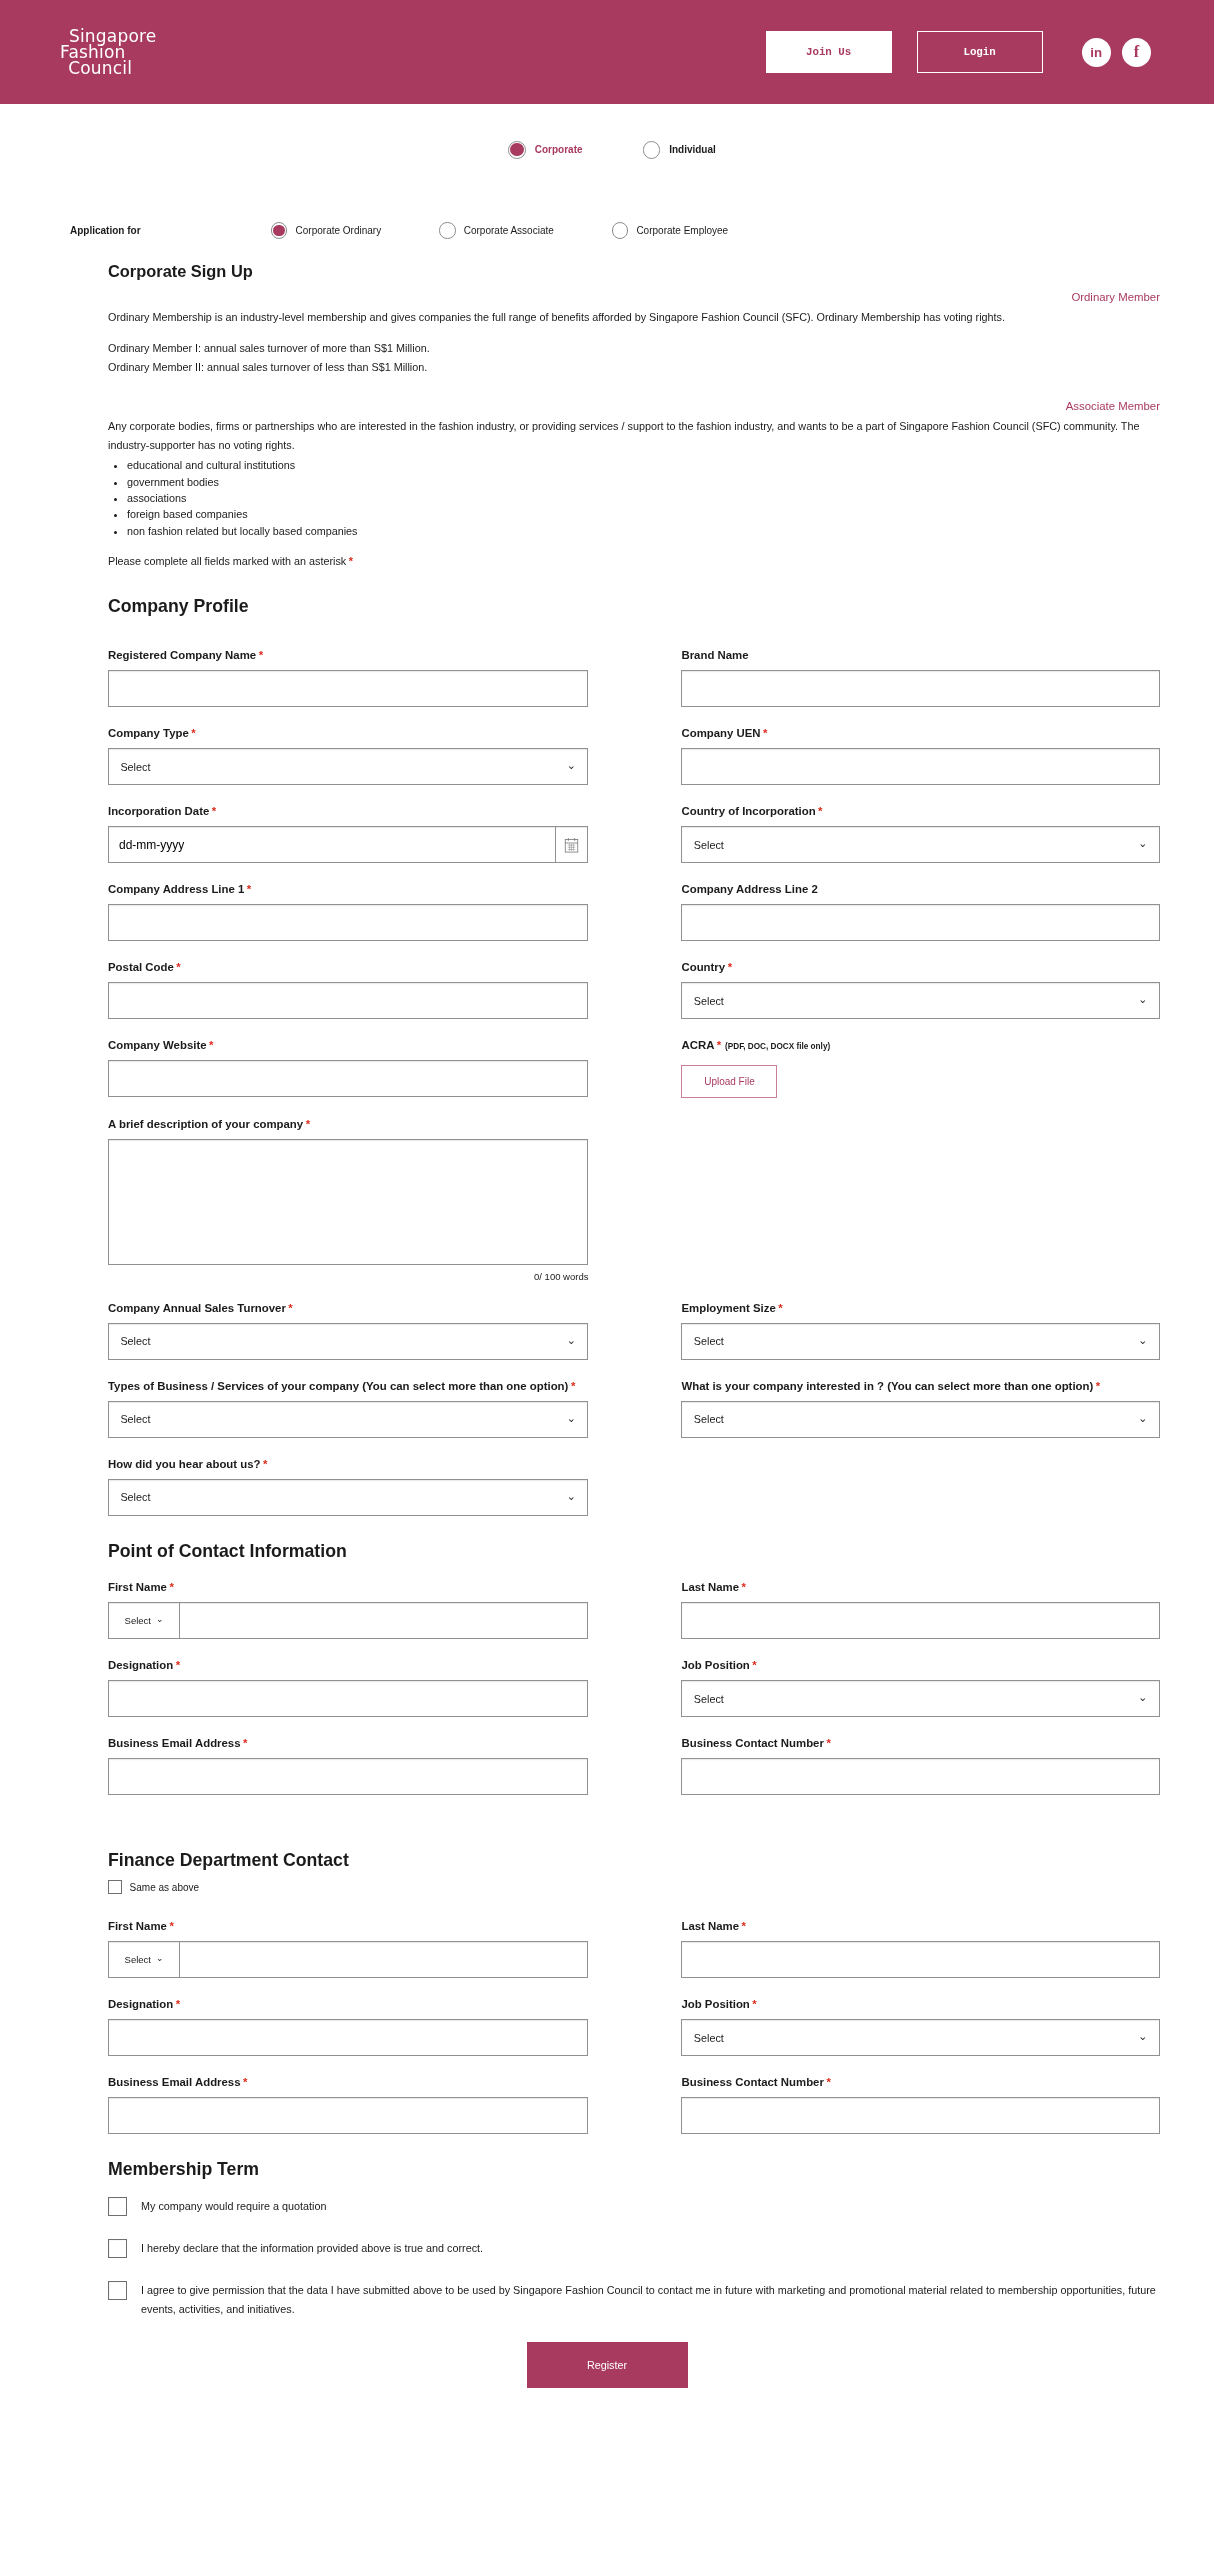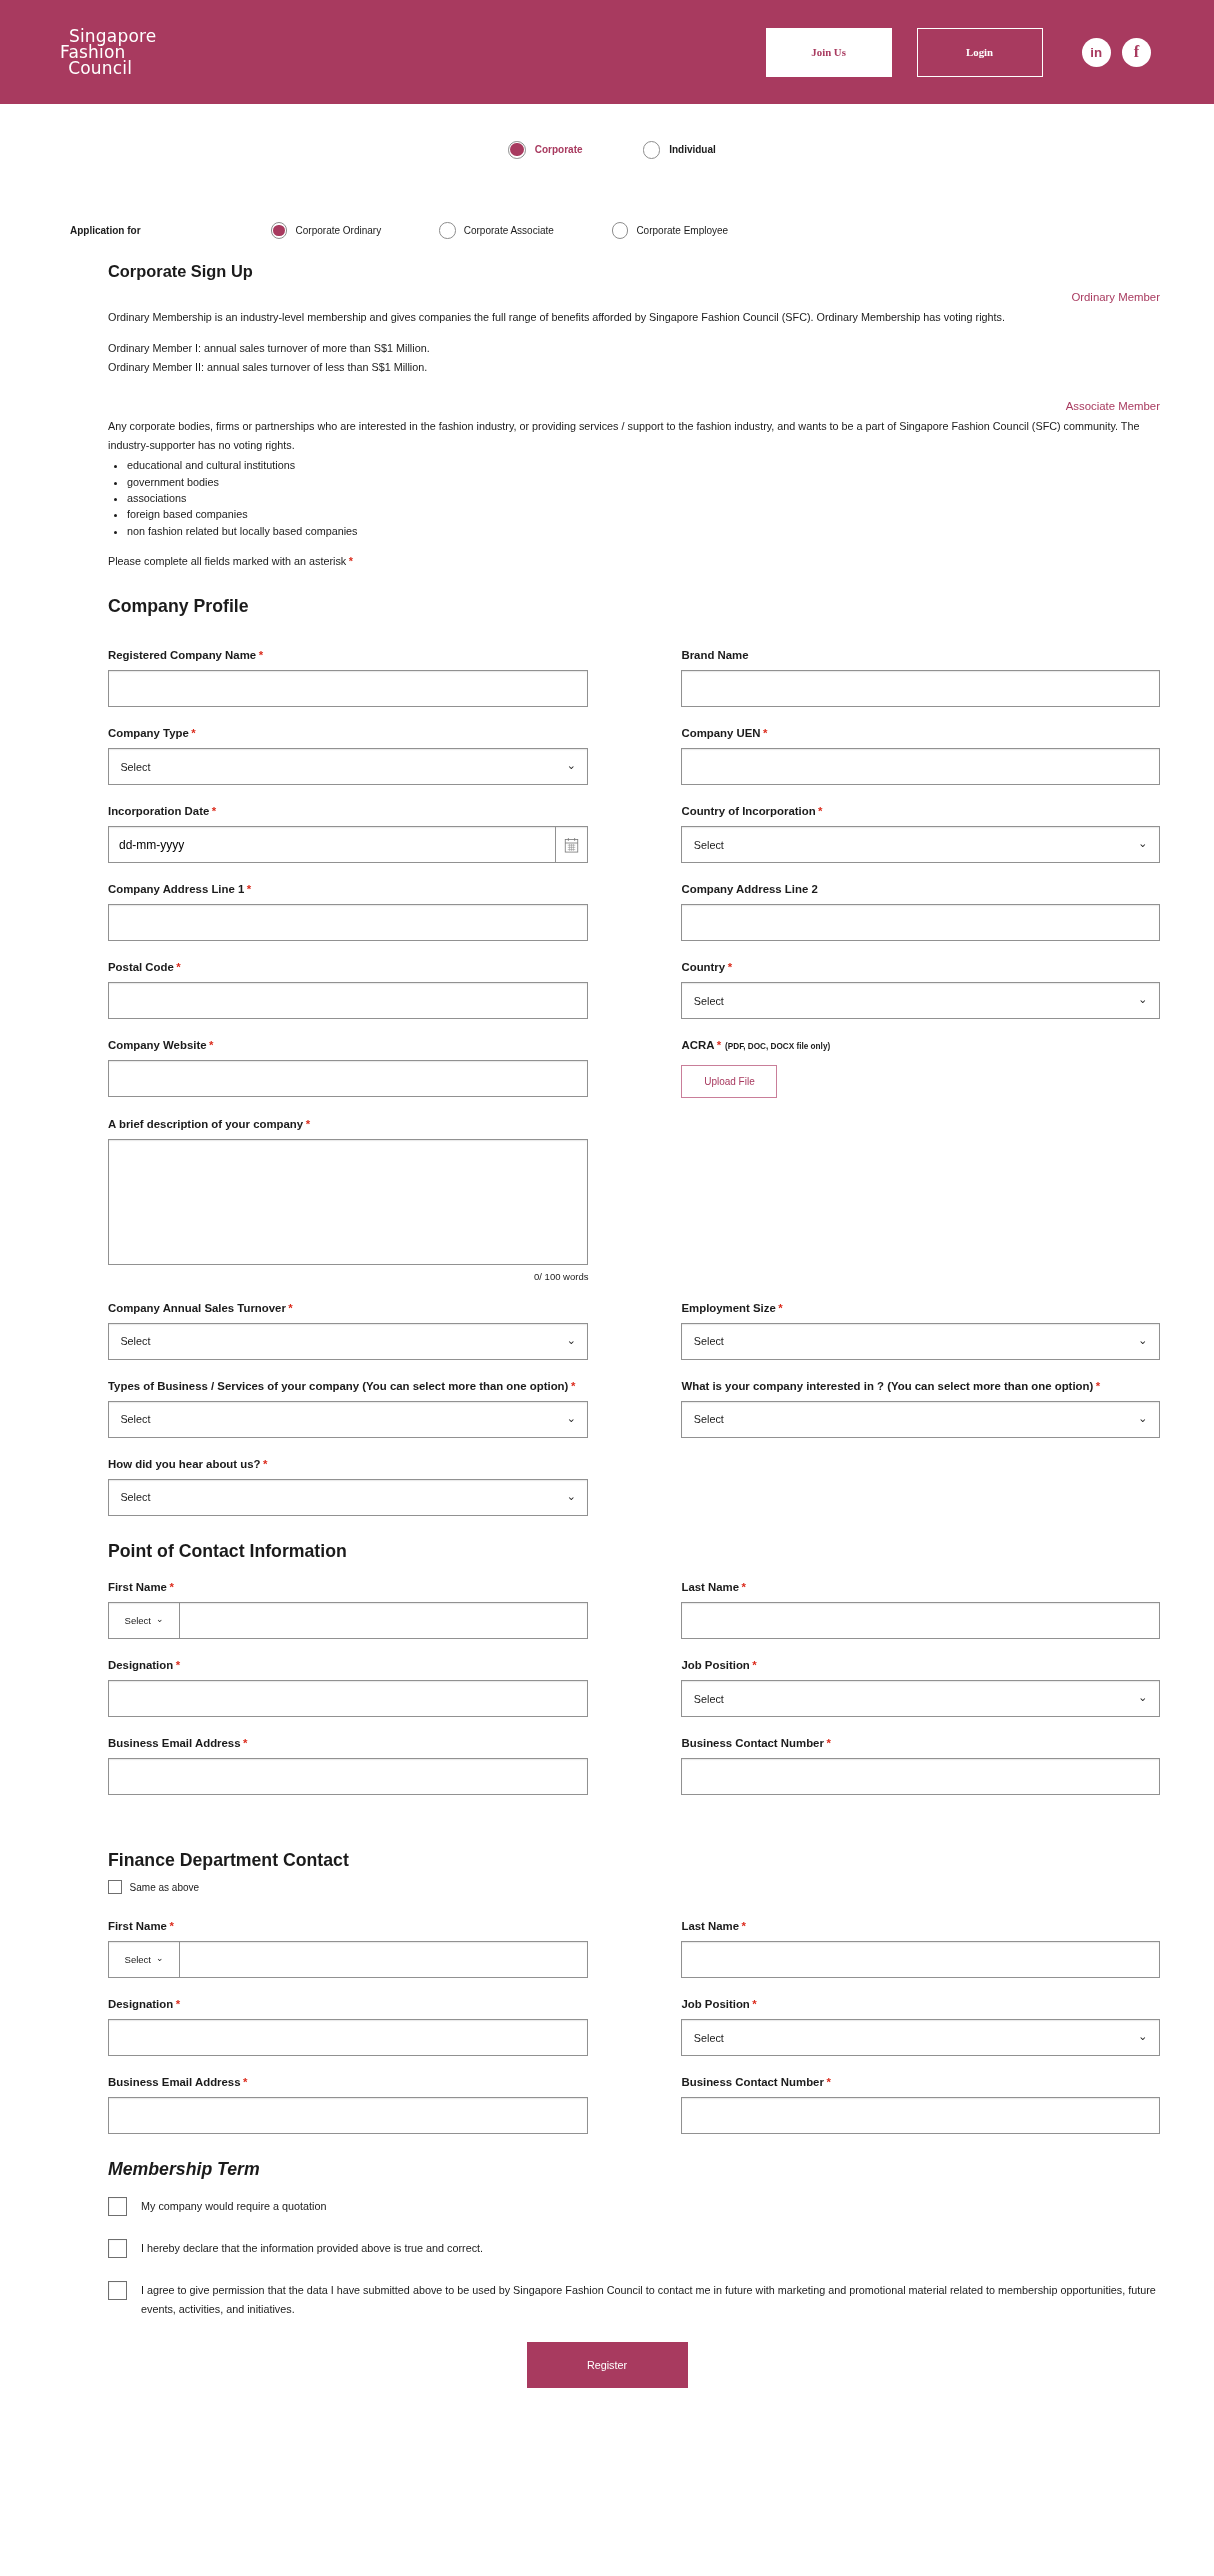--- a/index.html
+++ b/index.html
@@ -20,21 +20,21 @@
   
   header{
     height:104px;background:var(--brand);
     display:flex;align-items:center;
     padding:0 63px 0 60px;
   }
   .logo{color:#fff;font-family:"DejaVu Sans",sans-serif;font-size:17px;line-height:16px;letter-spacing:0.2px;cursor:pointer;}
   .logo .l1{padding-left:8.9px}
   .logo .l3{padding-left:8.2px}
   .hspacer{flex:1}
-  .hbtn{height:49px;width:126px;font-size:10.8px;font-weight:700;font-family:Liberation Serif, serif;cursor:pointer;}
+  .hbtn{height:42px;width:126px;font-size:10.8px;font-weight:700;font-family:Liberation Mono, monospace;cursor:pointer;}
   .joinus{background:#fff;color:var(--brand);border:none;margin-right:25px;}
   .login{background:transparent;color:#fff;border:0.6px solid #fff;margin-right:39px;}
   .sicon{width:29px;height:29px;border-radius:50%;background:#fff;color:var(--brand);
     display:flex;align-items:center;justify-content:center;font-weight:700;font-size:13.3px;cursor:pointer;}
   .sicon+.sicon{margin-left:11.4px}
   .sicon.fb{font-family:"Liberation Serif",serif;font-size:16.4px;}
   
   .radio{width:17.7px;height:17.7px;border:0.6px solid #8d8d8d;border-radius:50%;background:#fff;position:relative;cursor:pointer;flex:none;}
   .radio.checked::after{content:"";position:absolute;inset:1.3px;background:var(--brand);border-radius:50%;}
   .type-row{margin-top:37px;display:flex;justify-content:center;align-items:center;gap:60px;height:17.7px;margin-left:10px;}
@@ -54,21 +54,21 @@
   p.body{margin:5px 0 0;line-height:19px;}
   p.member{margin:11.4px 0 0;line-height:19px;}
   p.member2{margin:0;line-height:19px;}
   ul.bullets{margin:2.5px 0 0;padding-left:19px;}
   ul.bullets li{line-height:16.4px;}
   .note{margin-top:12.6px;line-height:19px;}
   .ast{color:var(--red);font-weight:700;margin-left:2.5px;}
   h2.section{font-size:17.7px;font-weight:700;margin:25px 0 0;}
   h2.poc{margin-top:25px;}
   h2.finance{margin-top:35px;}
-  h2.member-term{font-style:italic;}
+  h2.member-term{}
   
   .grid{margin-top:32px;}
   .grid.tight{margin-top:19px;}
   .frow{display:flex;column-gap:93px;margin-bottom:19.6px;}
   .cell{width:500px;}
   .cell.right{width:498px;}
   .flabel{font-weight:700;font-size:11.4px;margin-bottom:5px;height:16.4px;display:flex;align-items:baseline;}
   .tinput{width:100%;height:37px;border:0.6px solid var(--border);background:#fff;font-size:12px;padding:0 10px;font-family:inherit;box-shadow:inset 0 1.3px 1.3px -0.6px rgba(0,0,0,.12);}
   textarea.tarea{width:100%;border:0.6px solid var(--border);background:#fff;font-size:12px;padding:7.6px 10px;font-family:inherit;resize:none;box-shadow:inset 0 1.3px 1.3px -0.6px rgba(0,0,0,.12);}
   textarea.desc{height:126px;}

